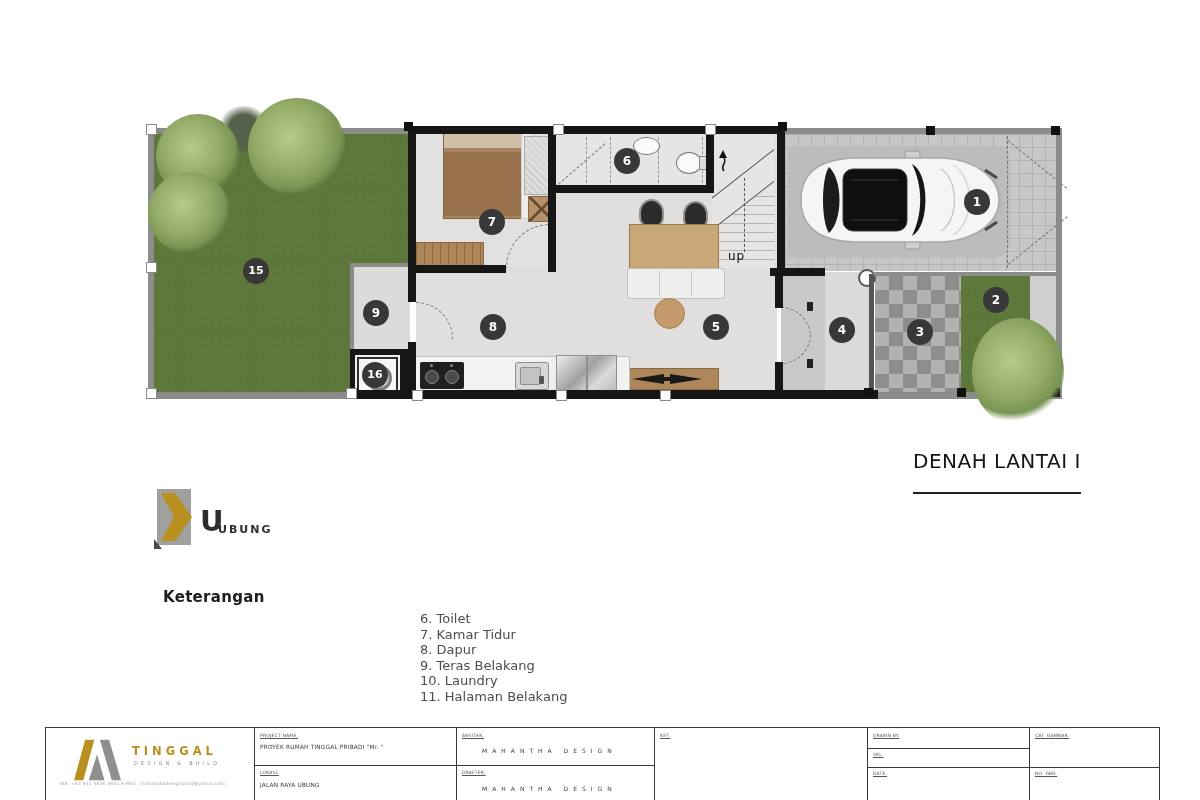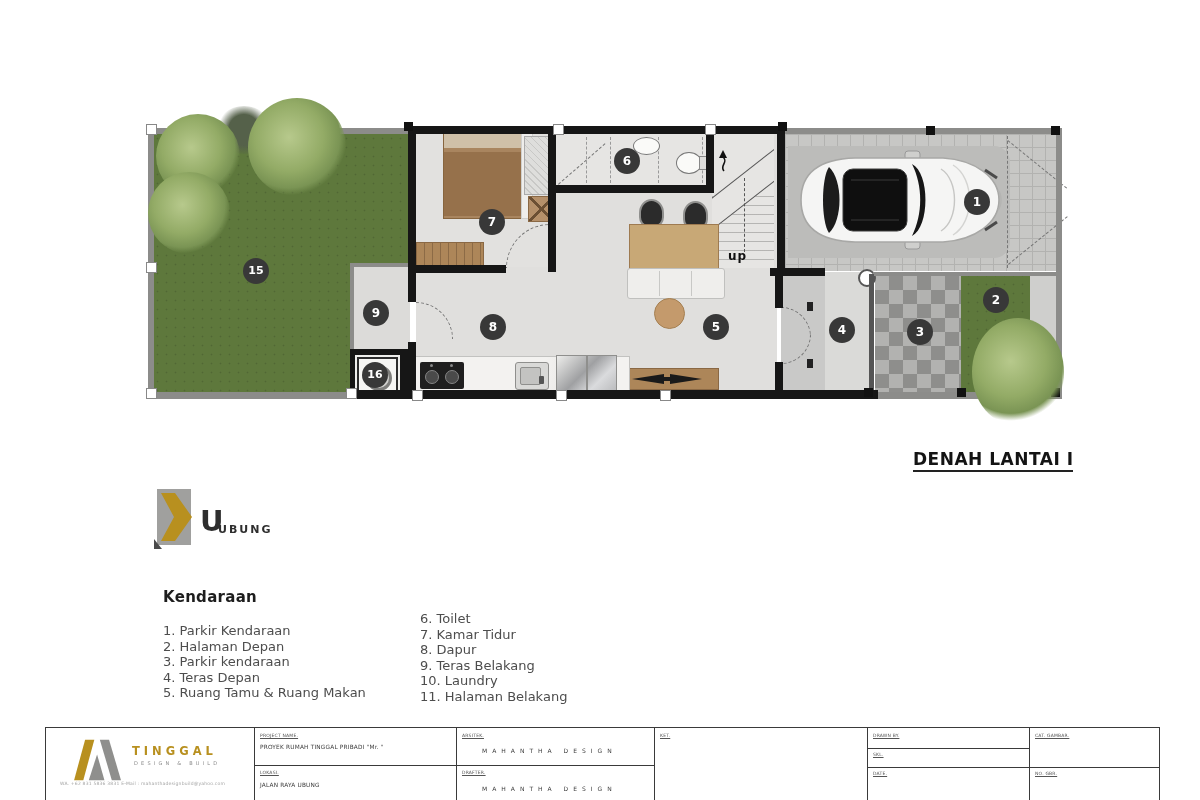--- a/index.html
+++ b/index.html
@@ -22,26 +22,26 @@
   .tree{border-radius:50%;background:radial-gradient(circle at 42% 40%,#b7c98c 0%,#93ab66 42%,#7a9454 62%,rgba(122,148,84,0) 71%);filter:blur(.5px);}
   .bush{border-radius:50%;background:radial-gradient(circle,#55614a 0%,#55614a 42%,rgba(85,97,74,0) 70%);filter:blur(.6px);}
   .badge{width:26px;height:26px;border-radius:50%;background:#383838;color:#fff;font-weight:bold;font-size:12px;line-height:26px;text-align:center;}
   .dash-v{border-left:1px dashed #999;width:0;}
   .dash-rot{border-top:1.4px dashed #777;height:0;transform-origin:0 0;}
   .arc{border:1.3px dashed #777;}
   .treads{background:repeating-linear-gradient(180deg,#85858380 0 1px,transparent 1px 9px);}
   .wood{background:#bf986a;border:1px solid #9e7a50;}
   .wood2{background:#ad8659;border:1px solid #8a6844;}
   
-  .plan-title{font-size:17px;font-weight:bold;letter-spacing:.5px;color:#141414;border-bottom:2.5px solid #222;padding-bottom:1px;}
+  .plan-title{font-size:20px;font-weight:normal;letter-spacing:.5px;color:#141414;border-bottom:2.5px solid #222;padding-bottom:19px;}
   .utara-u{font-size:29px;font-weight:600;color:#2e2e2e;}
   .utara-rest{font-size:11px;font-weight:600;letter-spacing:2px;color:#2e2e2e;}
   .keterangan{font-size:15px;font-weight:bold;color:#1d1d1d;letter-spacing:.3px;}
   .legend-col{font-size:13px;color:#4d4d4d;line-height:15.6px;}
-  .up-label{font-size:12px;font-weight:bold;letter-spacing:1px;color:#111;}
+  .up-label{font-size:12px;font-weight:normal;letter-spacing:1px;color:#111;}
   
   .tb{border:1.6px solid #3a3a3a;}
   .tb-line-v{background:#3a3a3a;width:1px;}
   .tb-line-h{background:#3a3a3a;height:1px;}
   .tb-label{font-size:4.5px;color:#555;text-decoration:underline;letter-spacing:.2px;}
   .tb-value{font-size:5.8px;color:#3c3c3c;letter-spacing:.2px;}
   .tb-value-sp{font-size:6px;color:#3c3c3c;letter-spacing:5px;white-space:nowrap;}
   .brand{font-size:11.5px;font-weight:bold;letter-spacing:4px;color:#b8901f;}
   .brand-sub{font-size:5px;letter-spacing:3.2px;color:#8c8c8c;}
   .brand-contact{font-size:4.5px;color:#a5a5a5;letter-spacing:.2px;}
@@ -231,28 +231,21 @@
   <div class="abs" style="left:152px;top:487px;width:120px;height:62px;">
     <svg width="46" height="62" viewBox="0 0 46 62" style="position:absolute;left:0;top:0;">
       <rect x="5" y="2" width="34" height="56" fill="#a0a09e"></rect>
       <polygon points="9,6 23,6 40,30 23,54 9,54 22,30" fill="#b8901f"></polygon>
       <polygon points="2,52 10,62 2,62" fill="#4a4a4a"></polygon>
     </svg>
     <span class="abs utara-u" style="left:48px;top:17px;">U</span>
     <span class="abs utara-rest" style="left:66px;top:36px;">UBUNG</span>
   </div>
 
-  <div class="abs keterangan" style="left:163px;top:588px;">Kendaraan</div>
-  <div class="abs legend-col" style="left:163px;top:623px;">
-    <div>1. Parkir Kendaraan</div>
-    <div>2. Halaman Depan</div>
-    <div>3. Parkir kendaraan</div>
-    <div>4. Teras Depan</div>
-    <div>5. Ruang Tamu &amp; Ruang Makan</div>
-  </div>
+  <div class="abs keterangan" style="left:163px;top:588px;">Keterangan</div>
   <div class="abs legend-col" style="left:420px;top:611px;">
     <div>6. Toilet</div>
     <div>7. Kamar Tidur</div>
     <div>8. Dapur</div>
     <div>9. Teras Belakang</div>
     <div>10. Laundry</div>
     <div>11. Halaman Belakang</div>
   </div>
 
   <div class="abs tb" style="left:45px;top:727px;width:1113px;height:72px;">

